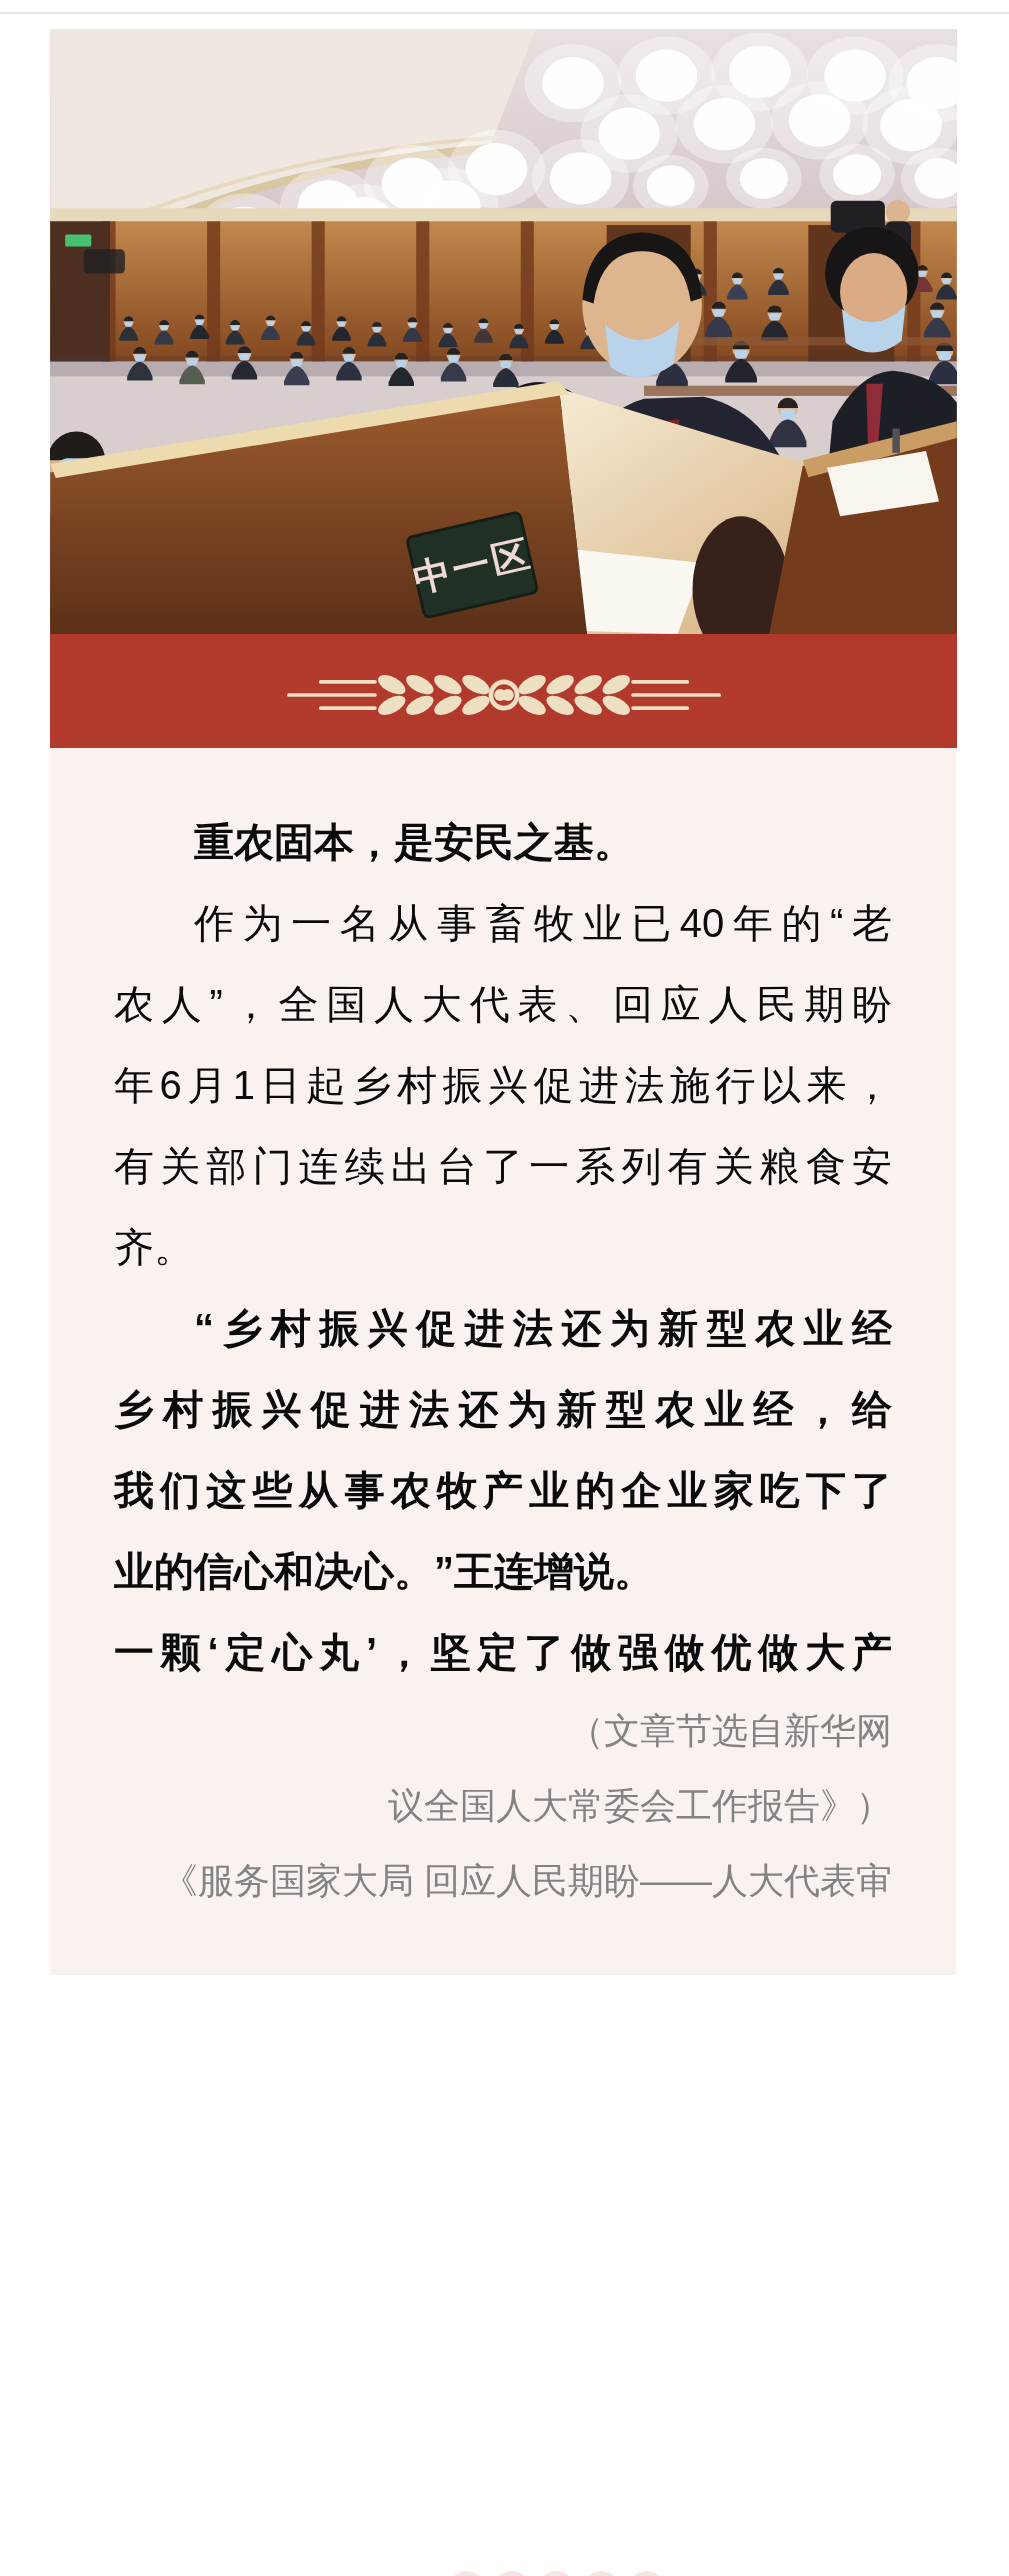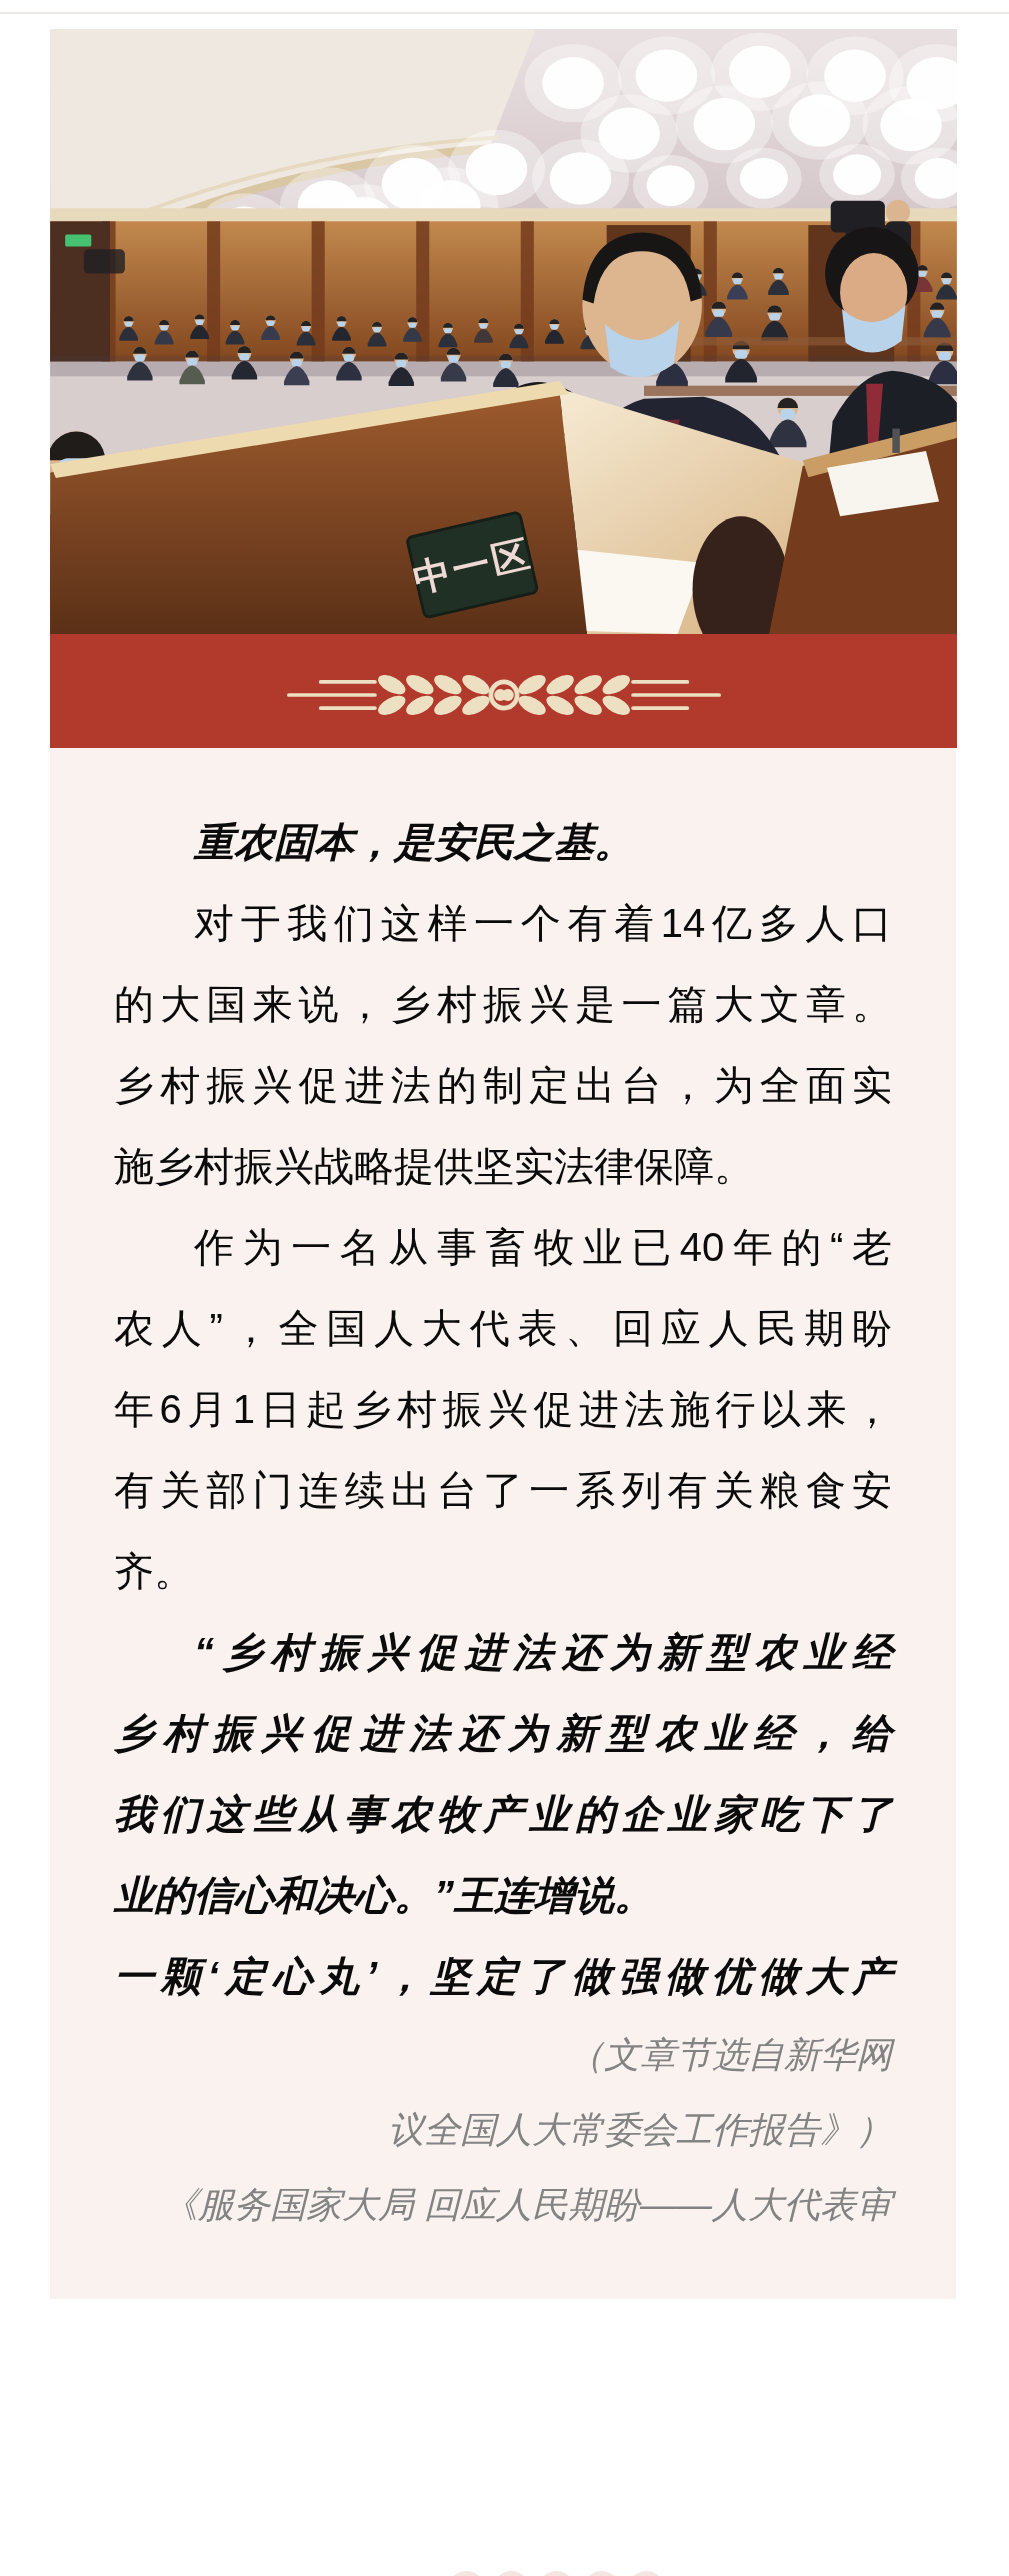--- a/index.html
+++ b/index.html
@@ -18,22 +18,22 @@
   .band{
     width:907px;height:114px;background:var(--accent-red,#b13a2d);
     display:flex;align-items:center;justify-content:center;
   }
   .band svg{margin-top:8.4px;}
   .article{
     background:var(--card-bg,#f9f2ef);
     padding:54px 64px 57px 64px;width:778px;
   }
   .para{font-size:40px;line-height:81px;color:var(--text,#0b0b0b);letter-spacing:0;}
-  .para.bold{font-weight:700;font-style:italic;}
-  .para.citation{font-size:36px;line-height:75px;color:var(--citation,#838383);font-style:italic;}
+  .para.bold{font-weight:700;}
+  .para.citation{font-size:36px;line-height:75px;color:var(--citation,#838383);}
   .tline{text-align:left;white-space:nowrap;}
   .tline.fill{white-space:normal;text-align:justify;text-align-last:justify;}
   .tline.indent{padding-left:80px;}
   .tline.right{text-align:right;}
   .bottom-deco{position:absolute;top:2571px;left:0;width:1009px;height:4.7px;overflow:visible;}
   .bottom-deco span{
     position:absolute;top:0;width:37px;height:37px;border-radius:50%;
     background:#f3ddd8;opacity:.75;
   }
 </style>
@@ -302,26 +302,20 @@
       <use href="#halfm" transform="translate(464,0) scale(-1,1)"></use>
       <circle cx="232" cy="32" r="14" fill="none" stroke="var(--motif-cream,#ecdfc2)" stroke-width="5"></circle>
     </svg>
   </div>
 
   <div class="article">
       <div class="para bold">
         <div class="tline indent">重农固本，是安民之基。</div>
       </div>
       <div class="para normal">
-        <div class="tline fill indent">对于我们这样一个有着14亿多人口</div>
-        <div class="tline fill">的大国来说，乡村振兴是一篇大文章。</div>
-        <div class="tline fill">乡村振兴促进法的制定出台，为全面实</div>
-        <div class="tline">施乡村振兴战略提供坚实法律保障。</div>
-      </div>
-      <div class="para normal">
         <div class="tline fill indent">作为一名从事畜牧业已40年的“老</div>
         <div class="tline fill">农人”，全国人大代表、回应人民期盼</div>
         <div class="tline fill">年6月1日起乡村振兴促进法施行以来，</div>
         <div class="tline fill">有关部门连续出台了一系列有关粮食安</div>
         <div class="tline">齐。</div>
       </div>
       <div class="para bold">
         <div class="tline fill indent">“乡村振兴促进法还为新型农业经</div>
         <div class="tline fill">乡村振兴促进法还为新型农业经，给</div>
         <div class="tline fill">我们这些从事农牧产业的企业家吃下了</div>

